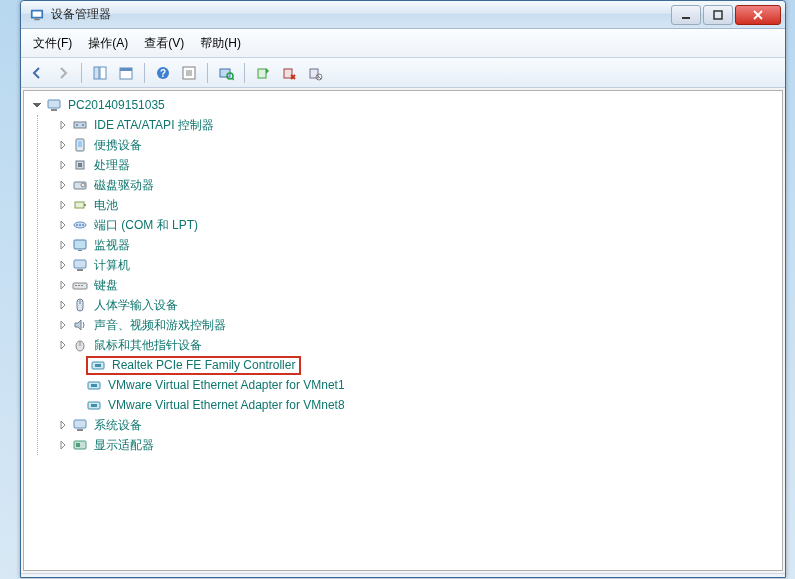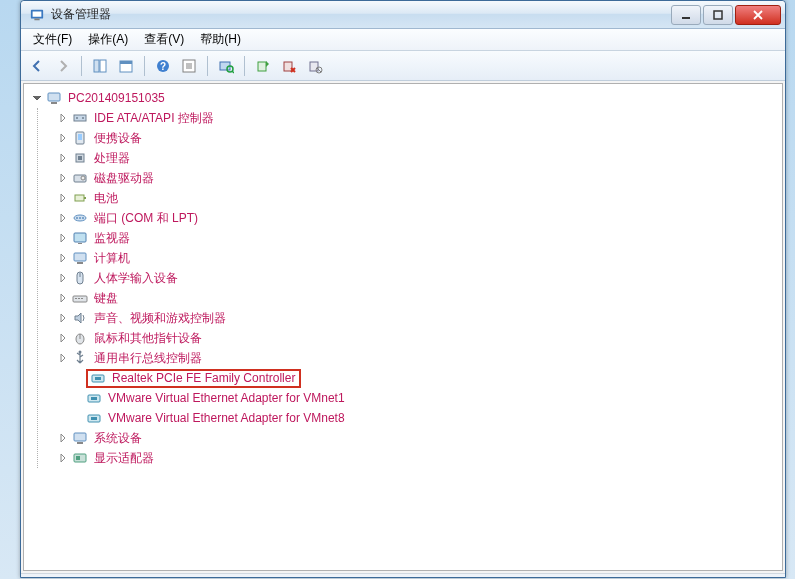--- a/index.html
+++ b/index.html
@@ -55,21 +55,21 @@
     cursor: pointer;
   }
   .win-btn.close {
     background: linear-gradient(to bottom, #f08080, #d03020);
     border-color: #a02010;
     color: #fff;
     width: 46px;
   }
   .win-btn svg { pointer-events: none; }
   .menubar {
-    height: 22px;
+    height: 29px;
     background: linear-gradient(to bottom, #fbfdff, #eef3f9);
     border-bottom: 1px solid #c8d4e0;
     display: flex;
     align-items: center;
     padding: 0 4px;
   }
   .menu-item {
     padding: 2px 8px;
     font-size: 12px;
     cursor: pointer;
@@ -122,21 +122,21 @@
     cursor: pointer;
     margin-right: 2px;
   }
   .tree-node .node-icon {
     width: 16px; height: 16px;
     display: flex; align-items: center; justify-content: center;
     margin-right: 4px;
   }
   .tree-node .node-label {
     font-size: 12px;
-    color: #be185d;
+    color: #0f766e;
     padding: 1px 2px;
   }
   .indent-1 { padding-left: 18px; align-items: center; }
   .indent-2 { padding-left: 48px; }
   .highlighted {
     border: 2px solid #d03020;
     display: inline-flex;
     align-items: center;
     padding: 0 2px;
     height: 19px;
@@ -407,52 +407,52 @@
         </div>
 
         <div class="tree-node indent-1">
           <span class="expander">
               <svg width="10" height="10">
                 <path d="M3 1 L7 5 L3 9 Z" fill="#fff" stroke="#888"></path>
               </svg>
             </span>
           <span class="node-icon">
               <svg width="16" height="16">
-                <rect x="5" y="2" width="6" height="12" rx="3" fill="#d8e4f0" stroke="#708090"></rect>
-                <path d="M8 3 L8 7" stroke="#708090"></path>
-              </svg>
-            </span>
-          <span class="node-label">人体学输入设备</span>
-        </div>
-
-        <div class="tree-node indent-1">
-          <span class="expander">
-              <svg width="10" height="10">
-                <path d="M3 1 L7 5 L3 9 Z" fill="#fff" stroke="#888"></path>
-              </svg>
-            </span>
-          <span class="node-icon">
-              <svg width="16" height="16">
                 <rect x="1" y="6" width="14" height="6" rx="1" fill="#e0e4e8" stroke="#888"></rect>
                 <rect x="3" y="8" width="2" height="1" fill="#888"></rect>
                 <rect x="6" y="8" width="2" height="1" fill="#888"></rect>
                 <rect x="9" y="8" width="2" height="1" fill="#888"></rect>
               </svg>
             </span>
           <span class="node-label">键盘</span>
         </div>
 
         <div class="tree-node indent-1">
           <span class="expander">
               <svg width="10" height="10">
                 <path d="M3 1 L7 5 L3 9 Z" fill="#fff" stroke="#888"></path>
               </svg>
             </span>
           <span class="node-icon">
               <svg width="16" height="16">
+                <rect x="5" y="2" width="6" height="12" rx="3" fill="#d8e4f0" stroke="#708090"></rect>
+                <path d="M8 3 L8 7" stroke="#708090"></path>
+              </svg>
+            </span>
+          <span class="node-label">人体学输入设备</span>
+        </div>
+
+        <div class="tree-node indent-1">
+          <span class="expander">
+              <svg width="10" height="10">
+                <path d="M3 1 L7 5 L3 9 Z" fill="#fff" stroke="#888"></path>
+              </svg>
+            </span>
+          <span class="node-icon">
+              <svg width="16" height="16">
                 <path d="M3 6 L6 6 L9 3 L9 13 L6 10 L3 10 Z" fill="#c0d0e0" stroke="#708090"></path>
                 <path d="M11 5 Q13 8 11 11" fill="none" stroke="#708090"></path>
               </svg>
             </span>
           <span class="node-label">声音、视频和游戏控制器</span>
         </div>
 
         <div class="tree-node indent-1">
           <span class="expander">
               <svg width="10" height="10">
@@ -461,34 +461,20 @@
             </span>
           <span class="node-icon">
               <svg width="16" height="16">
                 <ellipse cx="8" cy="9" rx="4" ry="5" fill="#e0e4e8" stroke="#888"></ellipse>
                 <path d="M8 4 L8 9" stroke="#888"></path>
               </svg>
             </span>
           <span class="node-label">鼠标和其他指针设备</span>
         </div>
 
-        <div class="tree-node indent-1">
-          <span class="expander">
-              <svg width="10" height="10">
-                <path d="M3 1 L7 5 L3 9 Z" fill="#fff" stroke="#888"></path>
-              </svg>
-            </span>
-          <span class="node-icon">
-              <svg width="16" height="16">
-                <path d="M8 2 L8 13 M8 13 L5 10 M8 13 L11 10 M8 5 L5 3 M8 7 L11 5" fill="none" stroke="#708090" stroke-width="1.2"></path>
-                <circle cx="8" cy="2" r="1.5" fill="#708090"></circle>
-              </svg>
-            </span>
-          <span class="node-label">通用串行总线控制器</span>
-        </div>
 
 
         <div class="tree-node indent-2">
           <span class="highlighted">
             <span class="node-icon">
                 <svg width="16" height="16">
                   <rect x="2" y="5" width="12" height="7" rx="1" fill="#d0e8f0" stroke="#4090b0"></rect>
                   <rect x="5" y="7" width="6" height="3" fill="#4090b0"></rect>
                 </svg>
               </span>

